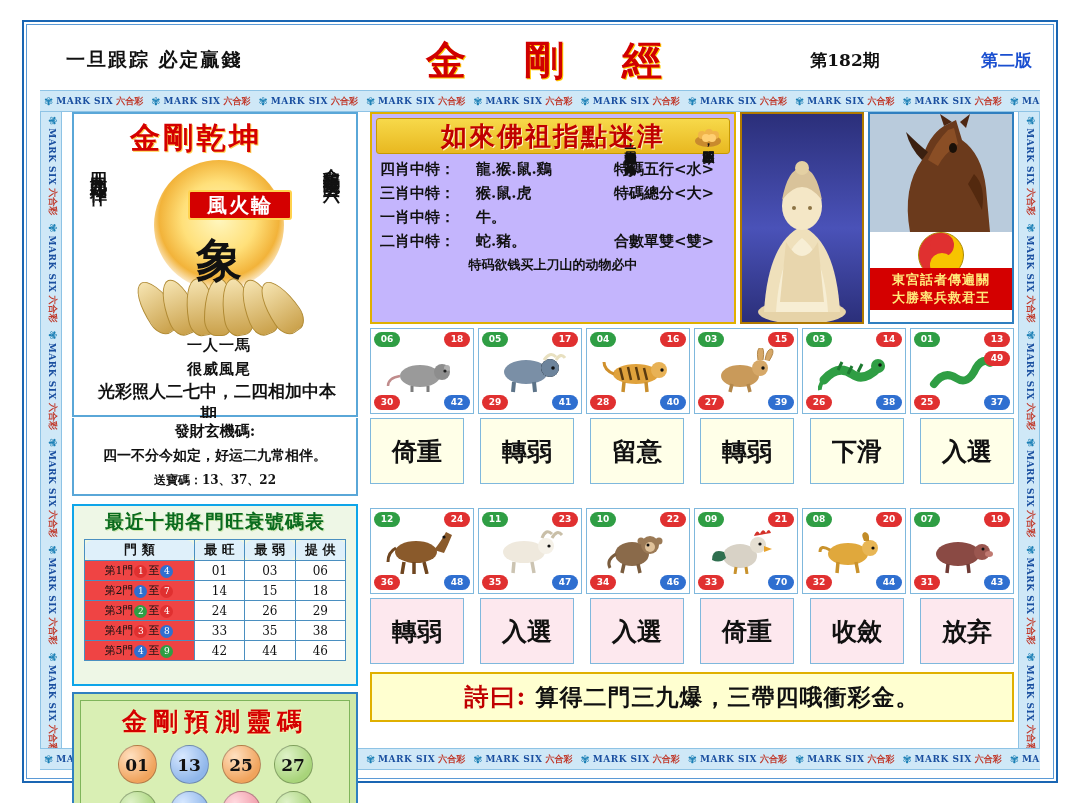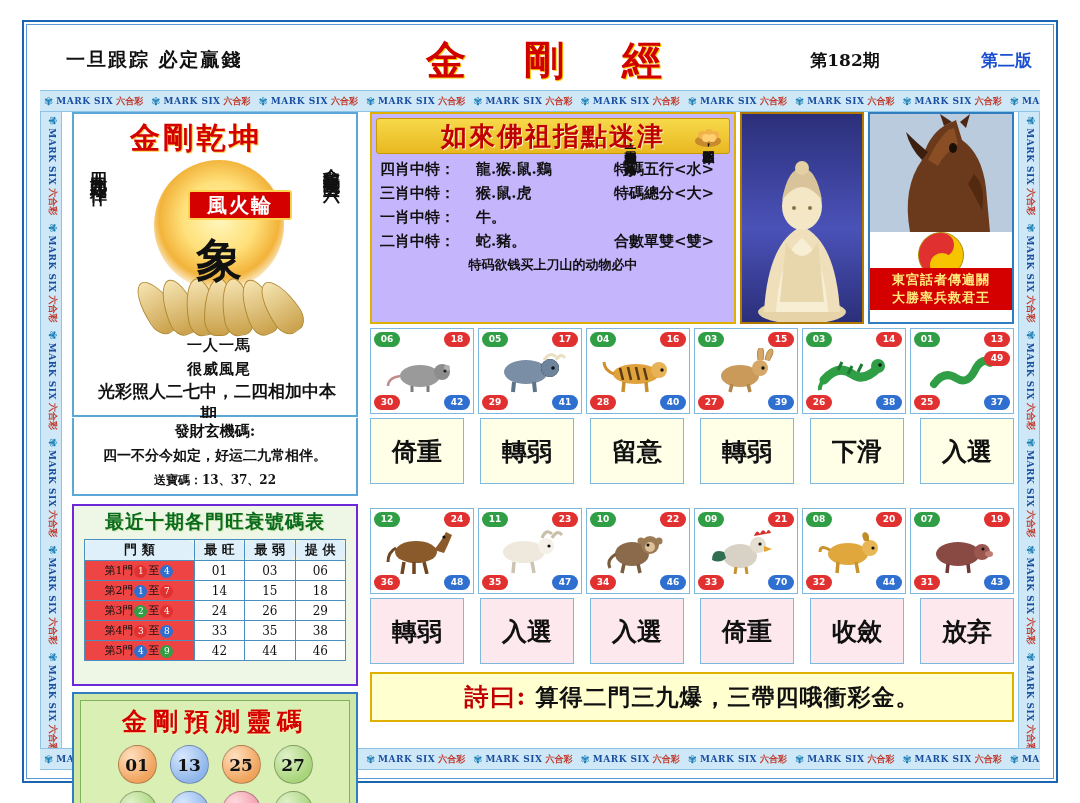--- a/index.html
+++ b/index.html
@@ -166,21 +166,21 @@
     font-size:14px; color:#111; margin-top:6px;
   }
   .p1b-l2 {
     text-align:center; font-family:"DejaVu Serif", serif; font-weight:bold;
     font-size:12px; color:#111; margin-top:7px;
   }
 
   
   .panel2 {
     position:absolute; left:8px; top:392px; width:286px; height:182px;
-    border:2px solid #6d28d9; background:#eef7e6;
+    border:2px solid #0ea5e9; background:#eef7e6;
   }
   .p2-title {
     text-align:center; font-family:"DejaVu Serif", serif; font-weight:bold;
     font-size:19px; color:#0a6b1e; padding-top:3px; letter-spacing:1px;
     text-shadow:1px 1px 0 #cfe8b0;
   }
   table.t2 { width:262px; margin:4px auto 0; border-collapse:collapse; }
   table.t2 th, table.t2 td {
     border:1px solid #4a8fc0; font-family:"DejaVu Serif", serif;
     font-size:12px; text-align:center; height:20px; color:#111; background:#fff;

